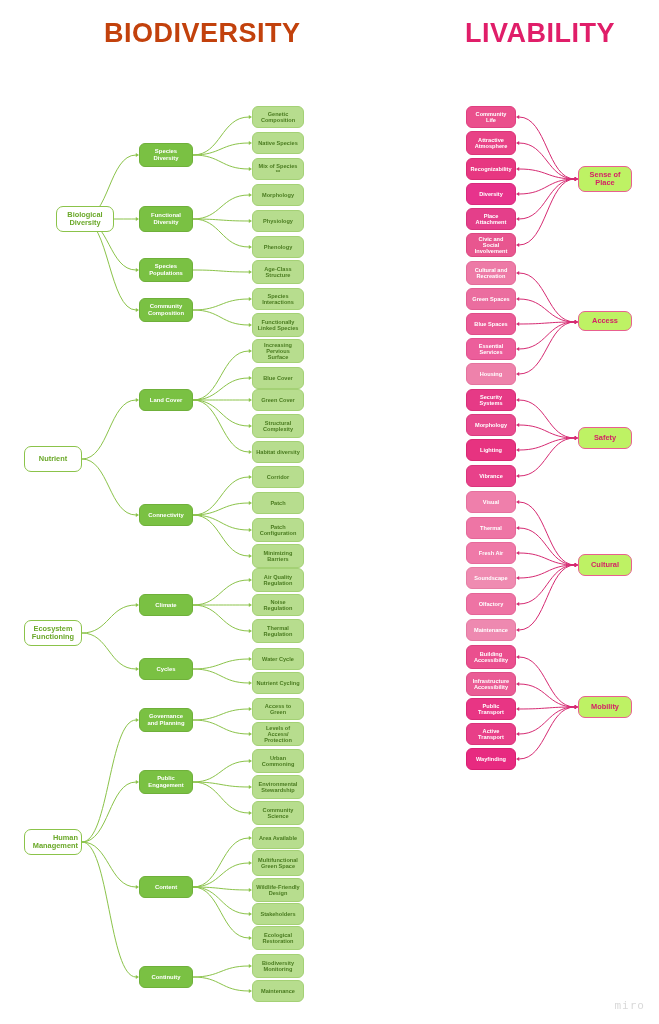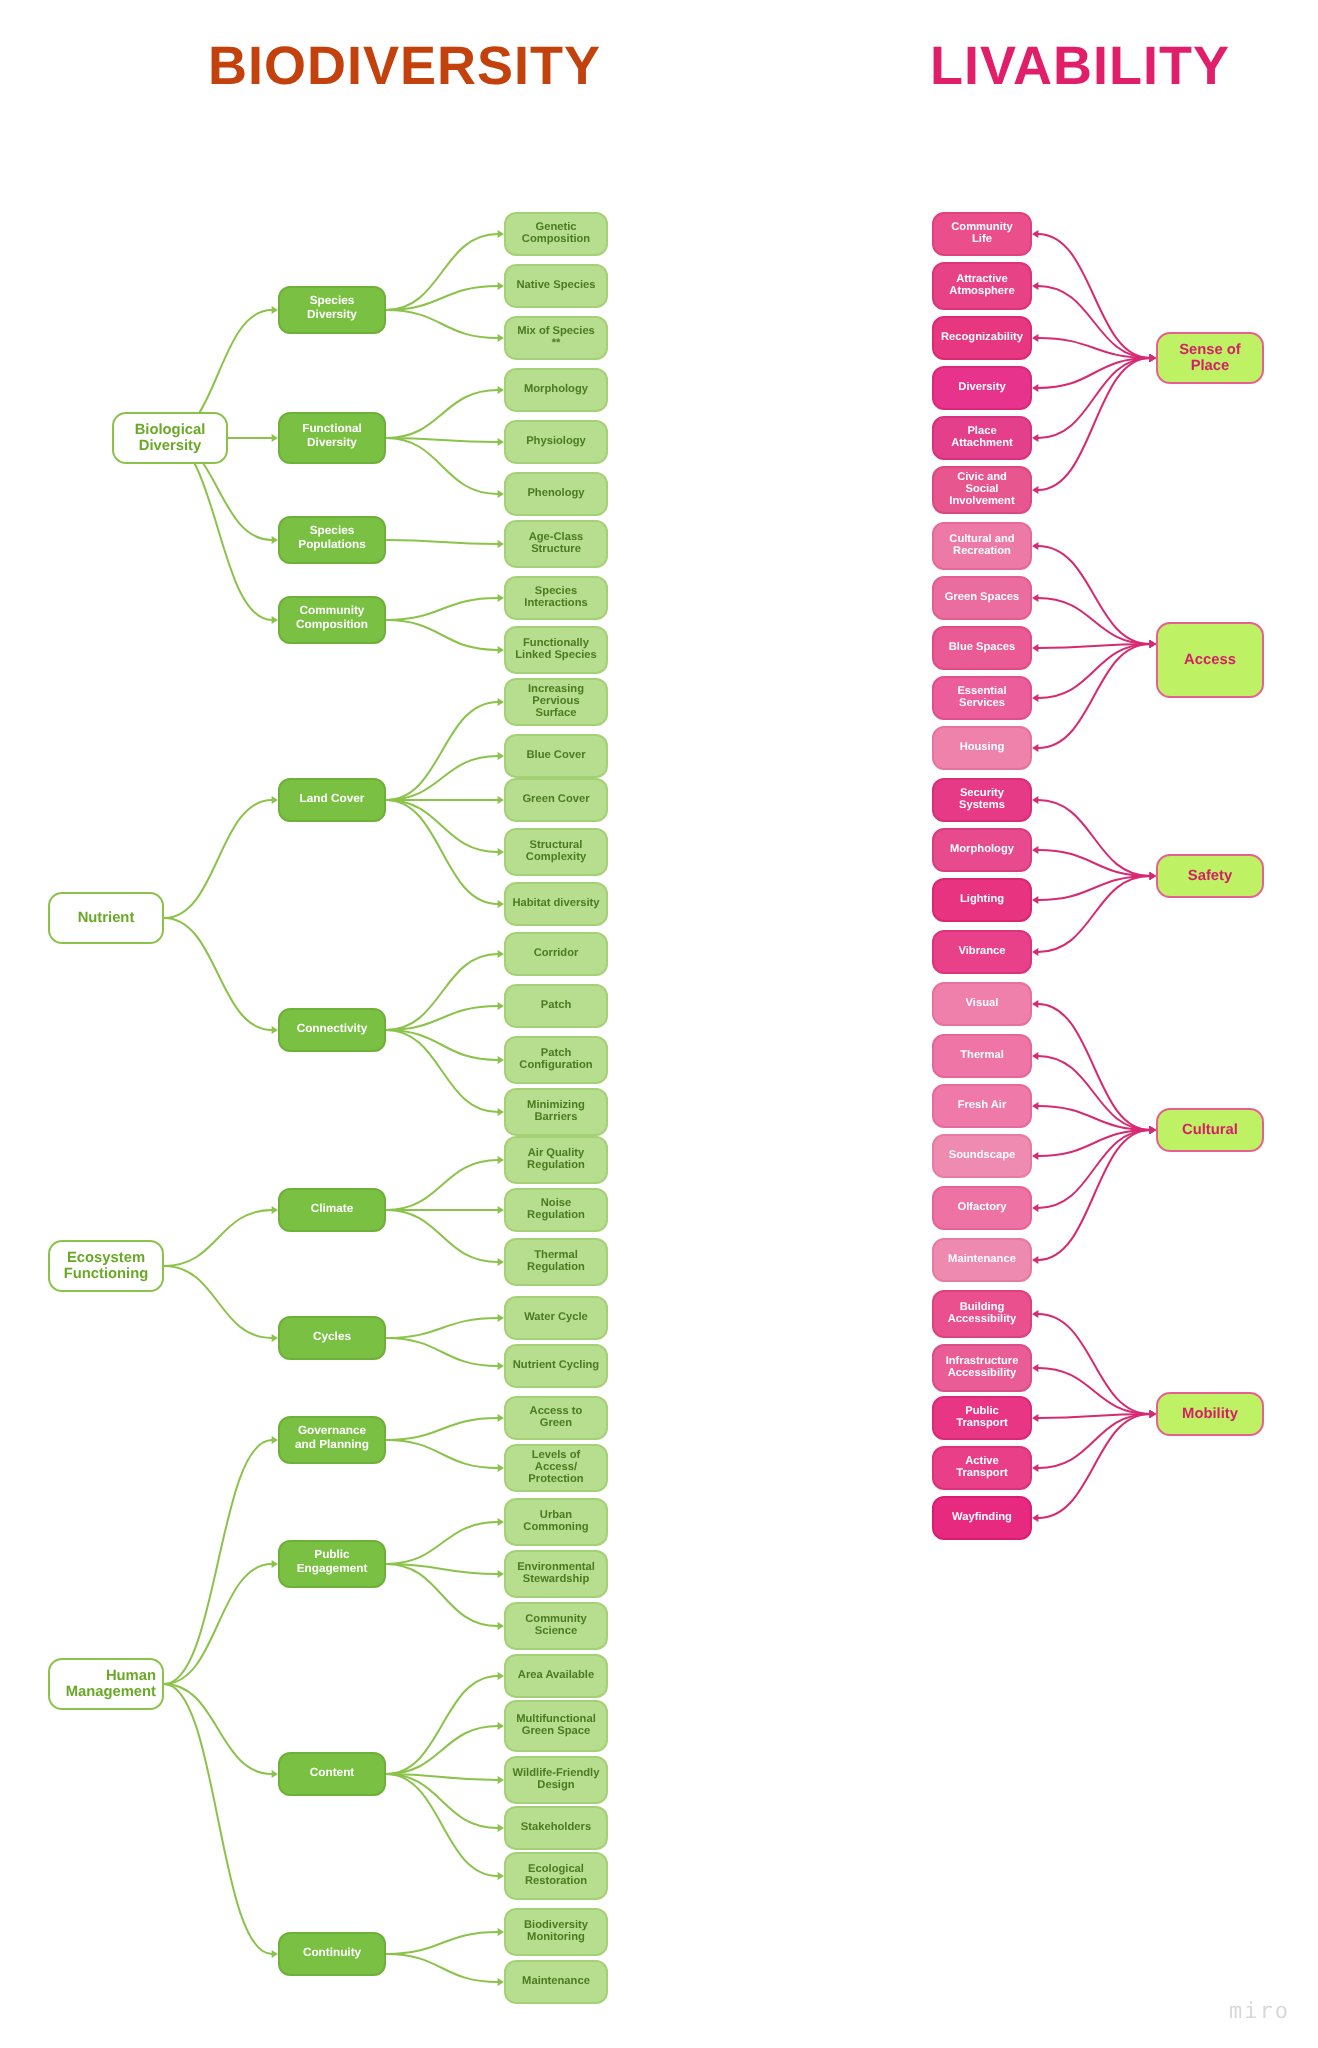--- a/index.html
+++ b/index.html
@@ -415,21 +415,21 @@
       </div>
       <div class="node n-leaf-g" style="left: 252px; top: 954px; width: 52px; height: 24px;">
         <span>Biodiversity Monitoring</span>
       </div>
       <div class="node n-leaf-g" style="left: 252px; top: 980px; width: 52px; height: 22px;">
         <span>Maintenance</span>
       </div>
       <div class="node n-root-p" style="left: 578px; top: 166px; width: 54px; height: 26px;">
         <span>Sense of Place</span>
       </div>
-      <div class="node n-root-p" style="left: 578px; top: 311px; width: 54px; height: 38px;">
+      <div class="node n-root-p" style="left: 578px; top: 311px; width: 54px; height: 20px;">
         <span>Access</span>
       </div>
       <div class="node n-root-p" style="left: 578px; top: 427px; width: 54px; height: 22px;">
         <span>Safety</span>
       </div>
       <div class="node n-root-p" style="left: 578px; top: 554px; width: 54px; height: 22px;">
         <span>Cultural</span>
       </div>
       <div class="node n-root-p" style="left: 578px; top: 696px; width: 54px; height: 22px;">
         <span>Mobility</span>

